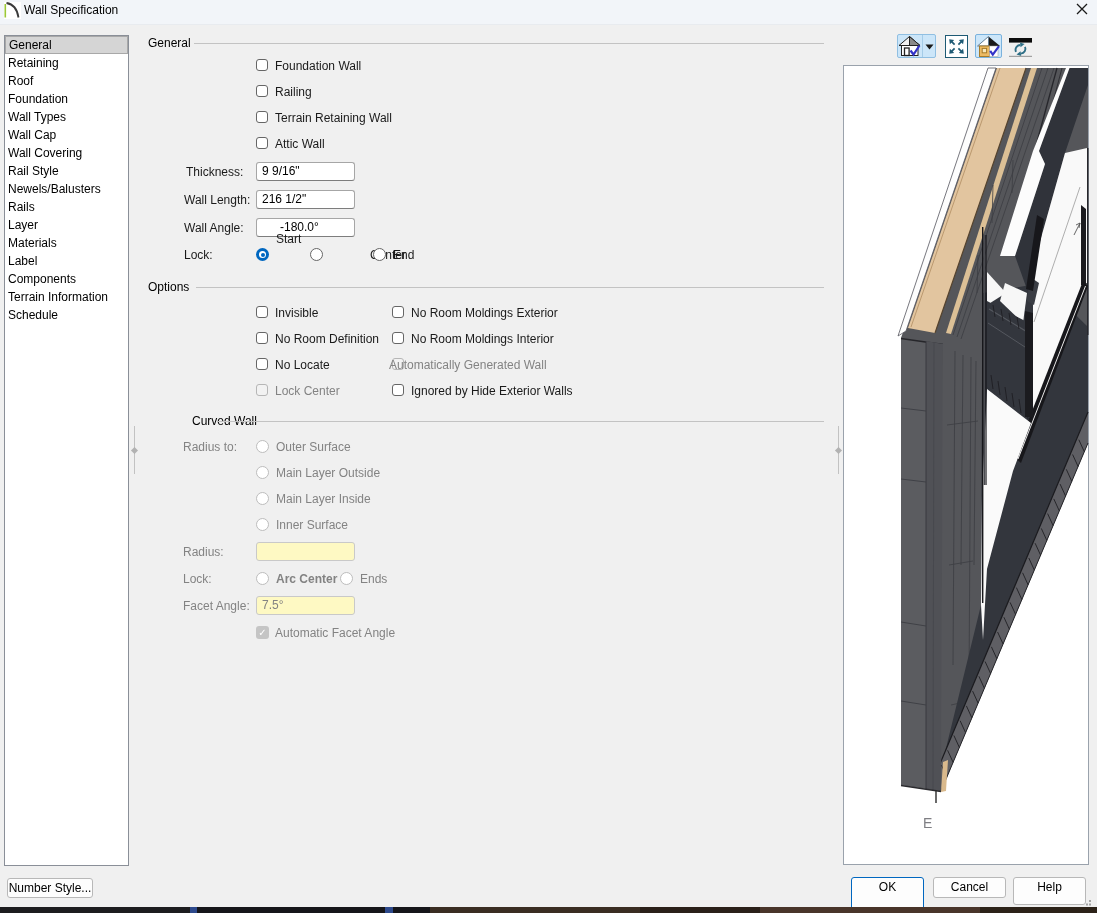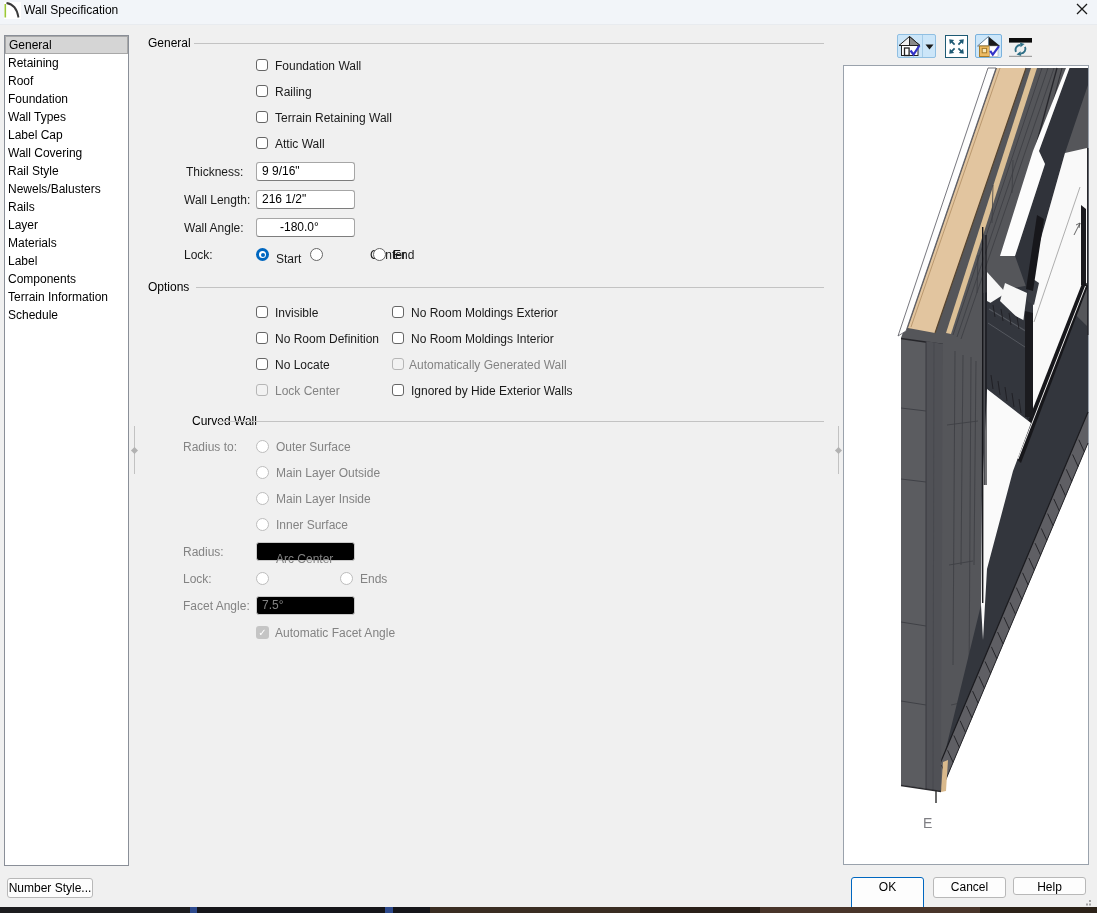--- a/index.html
+++ b/index.html
@@ -17,21 +17,21 @@
 .cb.dis { border-color:#b6b6b6; background:#f2f2f2; }
 .cbchk { width:13px; height:13px; border-radius:3px; background:#c5c5c5; color:#fff; font-size:10px; line-height:13px; text-align:center; }
 .rad { width:13px; height:13px; border:1px solid #666; border-radius:50%; background:#fff; }
 .rad.dis { border-color:#bdbdbd; }
 .radon { width:13px; height:13px; border-radius:50%; background:#0067c0; }
 .radon .w { position:absolute; left:3px; top:3px; width:7px; height:7px; background:#fff; border-radius:50%; }
 .radon .d { position:absolute; left:4.5px; top:4.5px; width:4px; height:4px; background:#0067c0; border-radius:50%; }
 .lbl { font-size:12px; color:#1a1a1a; white-space:nowrap; }
 .lbl.dis { color:#838383; }
 .field { width:99px; height:19px; background:#fff; border:1px solid #a6a6a6; border-bottom-color:#7d7d7d; border-radius:3px; font-size:12px; line-height:17px; padding-left:5px; color:#000; white-space:nowrap; }
-.field.dis { background:#000000; border-color:#c9c9c9; border-bottom-color:#c9c9c9; color:#838383; }
+.field.dis { background:#fef9c3; border-color:#c9c9c9; border-bottom-color:#c9c9c9; color:#838383; }
 .btn { background:#fdfdfd; border:1px solid #b8b8b8; border-radius:3px; font-size:12px; text-align:center; color:#000; }
 .btn.def { border:1px solid #0067c0; }
 </style>
 </head>
 <body>
 
 <div class="abs titlebar"></div>
 <svg class="abs" style="left:4px; top:2px;" width="17" height="17" viewBox="0 0 17 17">
   <rect x="0" y="0" width="17" height="17" fill="#ffffff"></rect>
   <path d="M 2.5 1 Q 12.5 2.5 14.5 15.5" fill="none" stroke="#3a3a3a" stroke-width="1.8"></path>
@@ -41,21 +41,21 @@
 <svg class="abs" style="left:1076px; top:3px;" width="12" height="12" viewBox="0 0 12 12">
   <path d="M 1 1 L 11 11 M 11 1 L 1 11" stroke="#1a1a1a" stroke-width="1.3"></path>
 </svg>
 
 <div class="abs listbox">
   <div class="li sel">General</div>
   <div class="li">Retaining</div>
   <div class="li">Roof</div>
   <div class="li">Foundation</div>
   <div class="li">Wall Types</div>
-  <div class="li">Label Cap</div>
+  <div class="li">Wall Cap</div>
   <div class="li">Wall Covering</div>
   <div class="li">Rail Style</div>
   <div class="li">Newels/Balusters</div>
   <div class="li">Rails</div>
   <div class="li">Layer</div>
   <div class="li">Materials</div>
   <div class="li">Label</div>
   <div class="li">Components</div>
   <div class="li">Terrain Information</div>
   <div class="li">Schedule</div>
@@ -83,21 +83,21 @@
 <div class="abs lbl" style="left:184px; top:193px;">Wall Length:</div>
 <div class="abs field" style="left:256px; top:190px;">216 1/2"</div>
 <div class="abs lbl" style="left:184px; top:221px;">Wall Angle:</div>
 <div class="abs field" style="left:256px; top:218px;padding-left:23px;">-180.0°</div>
 
 <div class="abs lbl" style="left:184px; top:248px;">Lock:</div>
 <div class="abs radon" style="left:256px; top:248px;">
     <div class="w"></div>
     <div class="d"></div>
   </div>
-<div class="abs lbl" style="left:276px; top:252px;">Start</div>
+<div class="abs lbl" style="left:276px; top:232px;">Start</div>
 <div class="abs rad" style="left:310px; top:248px;"></div>
 <div class="abs lbl" style="left:330px; top:248px;margin-left:40px;">Center</div>
 <div class="abs rad" style="left:373px; top:248px;"></div>
 <div class="abs lbl" style="left:393px; top:248px;">End</div>
 
 <div class="abs glabel" style="left:148px; top:280px;">Options</div>
 <div class="abs gline" style="left:196px; top:287px; width:628px;"></div>
 
 <div class="abs cb" style="left:256px; top:306px;"></div>
 <div class="abs lbl" style="left:275px; top:306px;">Invisible</div>
@@ -106,21 +106,21 @@
 <div class="abs cb" style="left:256px; top:358px;"></div>
 <div class="abs lbl" style="left:275px; top:358px;">No Locate</div>
 <div class="abs cb dis" style="left:256px; top:384px;"></div>
 <div class="abs lbl dis" style="left:275px; top:384px;">Lock Center</div>
 
 <div class="abs cb" style="left:392px; top:306px;"></div>
 <div class="abs lbl" style="left:411px; top:306px;">No Room Moldings Exterior</div>
 <div class="abs cb" style="left:392px; top:332px;"></div>
 <div class="abs lbl" style="left:411px; top:332px;">No Room Moldings Interior</div>
 <div class="abs cb dis" style="left:392px; top:358px;"></div>
-<div class="abs lbl dis" style="left:409px; top:358px;">Automatically Generated Wall</div>
+<div class="abs lbl dis" style="left:389px; top:358px;">Automatically Generated Wall</div>
 <div class="abs cb" style="left:392px; top:384px;"></div>
 <div class="abs lbl" style="left:411px; top:384px;">Ignored by Hide Exterior Walls</div>
 
 <div class="abs glabel" style="left:148px; top:414px;margin-left:44px;">Curved Wall</div>
 <div class="abs gline" style="left:217px; top:421px; width:607px;"></div>
 
 <div class="abs lbl dis" style="left:183px; top:440px;">Radius to:</div>
 <div class="abs rad dis" style="left:256px; top:440px;"></div>
 <div class="abs lbl dis" style="left:276px; top:440px;">Outer Surface</div>
 <div class="abs rad dis" style="left:256px; top:466px;"></div>
@@ -128,21 +128,21 @@
 <div class="abs rad dis" style="left:256px; top:492px;"></div>
 <div class="abs lbl dis" style="left:276px; top:492px;">Main Layer Inside</div>
 <div class="abs rad dis" style="left:256px; top:518px;"></div>
 <div class="abs lbl dis" style="left:276px; top:518px;">Inner Surface</div>
 
 <div class="abs lbl dis" style="left:183px; top:545px;">Radius:</div>
 <div class="abs field dis" style="left:256px; top:542px;"></div>
 
 <div class="abs lbl dis" style="left:183px; top:572px;">Lock:</div>
 <div class="abs rad dis" style="left:256px; top:572px;"></div>
-<div class="abs lbl dis" style="left:276px; top:552px;">Arc Center</div>
+<div class="abs lbl dis" style="left:276px; top:572px;font-weight:bold;">Arc Center</div>
 <div class="abs rad dis" style="left:340px; top:572px;"></div>
 <div class="abs lbl dis" style="left:360px; top:572px;">Ends</div>
 
 <div class="abs lbl dis" style="left:183px; top:599px;">Facet Angle:</div>
 <div class="abs field dis" style="left:256px; top:596px;">7.5°</div>
 
 <div class="abs cbchk" style="left:256px; top:626px;">✓</div>
 <div class="abs lbl dis" style="left:275px; top:626px;">Automatic Facet Angle</div>
 
 <div class="abs" style="left:897px; top:34px; width:39px; height:24px; background:#cce6f9; border:1px solid #90bfe2; border-radius:2px;"></div>
@@ -316,21 +316,21 @@
     <line x1="58" y1="720.5" x2="98" y2="726.5" stroke="#2a2a2e" stroke-width="1.4"></line>
     <polygon points="100,697 105,695 103,726 98,727" fill="#d9b98c"></polygon>
     <line x1="93" y1="725" x2="93" y2="738" stroke="#2a2a2a" stroke-width="1.4"></line>
   </g>
   <text x="80" y="763" font-size="14" fill="#7e7e83" font-family="Liberation Sans">E</text>
 </svg>
 
 <div class="abs btn" style="left:7px; top:878px; width:86px; height:20px; line-height:18px;">Number Style...</div>
 <div class="abs btn def" style="left:851px; top:877px; width:73px; height:36px; line-height:19px;">OK</div>
 <div class="abs btn" style="left:933px; top:877px; width:73px; height:21px; line-height:19px;text-align:center;">Cancel</div>
-<div class="abs btn" style="left:1013px; top:877px; width:73px; height:18px; line-height:19px;">Help</div>
+<div class="abs btn" style="left:1013px; top:877px; width:73px; height:28px; line-height:19px;">Help</div>
 
 <svg class="abs" style="left:1082px; top:899px;" width="10" height="10" viewBox="0 0 10 10">
   <g fill="#a3a3a3">
     <rect x="7" y="1" width="2" height="2"></rect>
     <rect x="7" y="4.5" width="2" height="2"></rect>
     <rect x="4" y="4.5" width="2" height="2"></rect>
     <rect x="7" y="8" width="2" height="2"></rect>
     <rect x="4" y="8" width="2" height="2"></rect>
     <rect x="1" y="8" width="2" height="2"></rect>
   </g>

